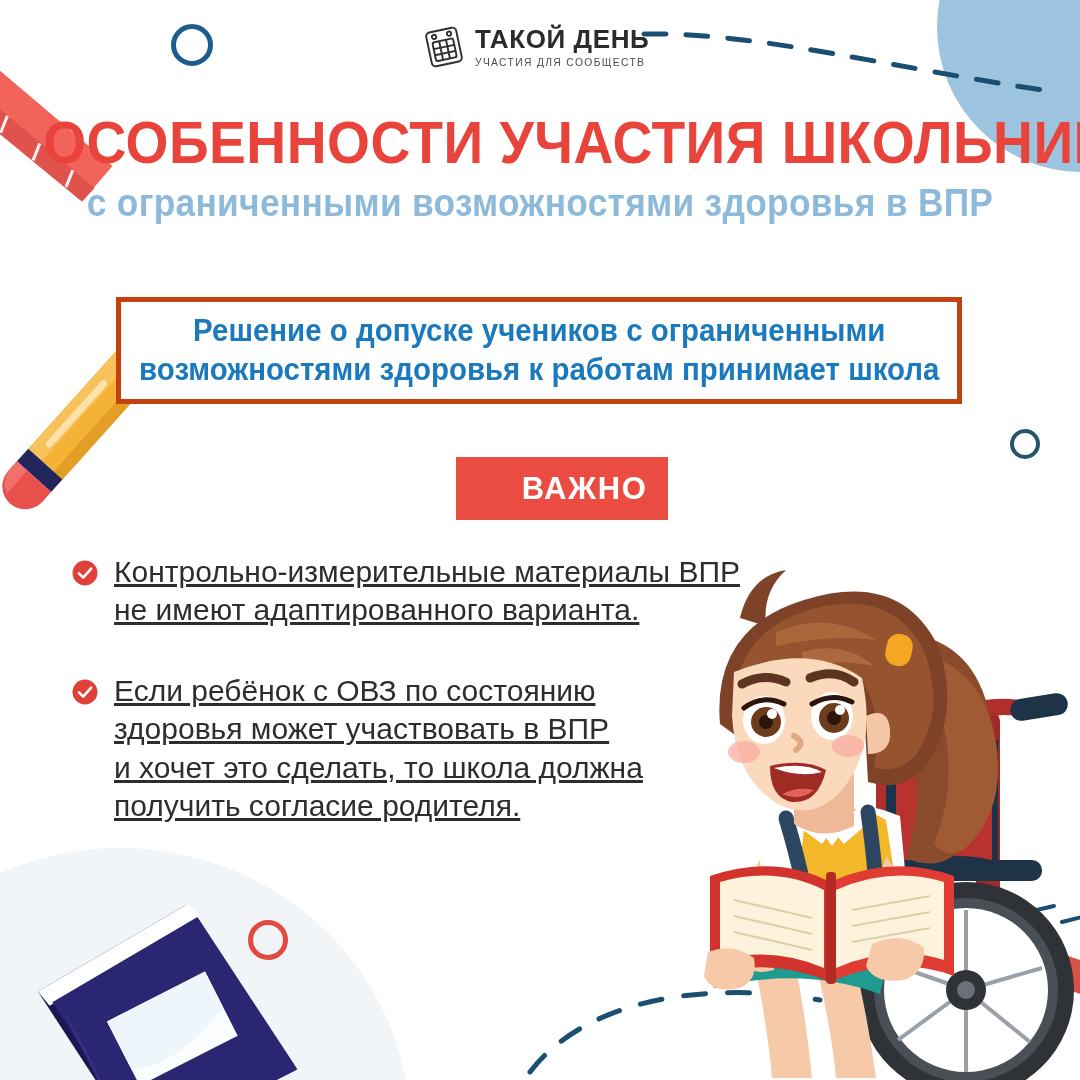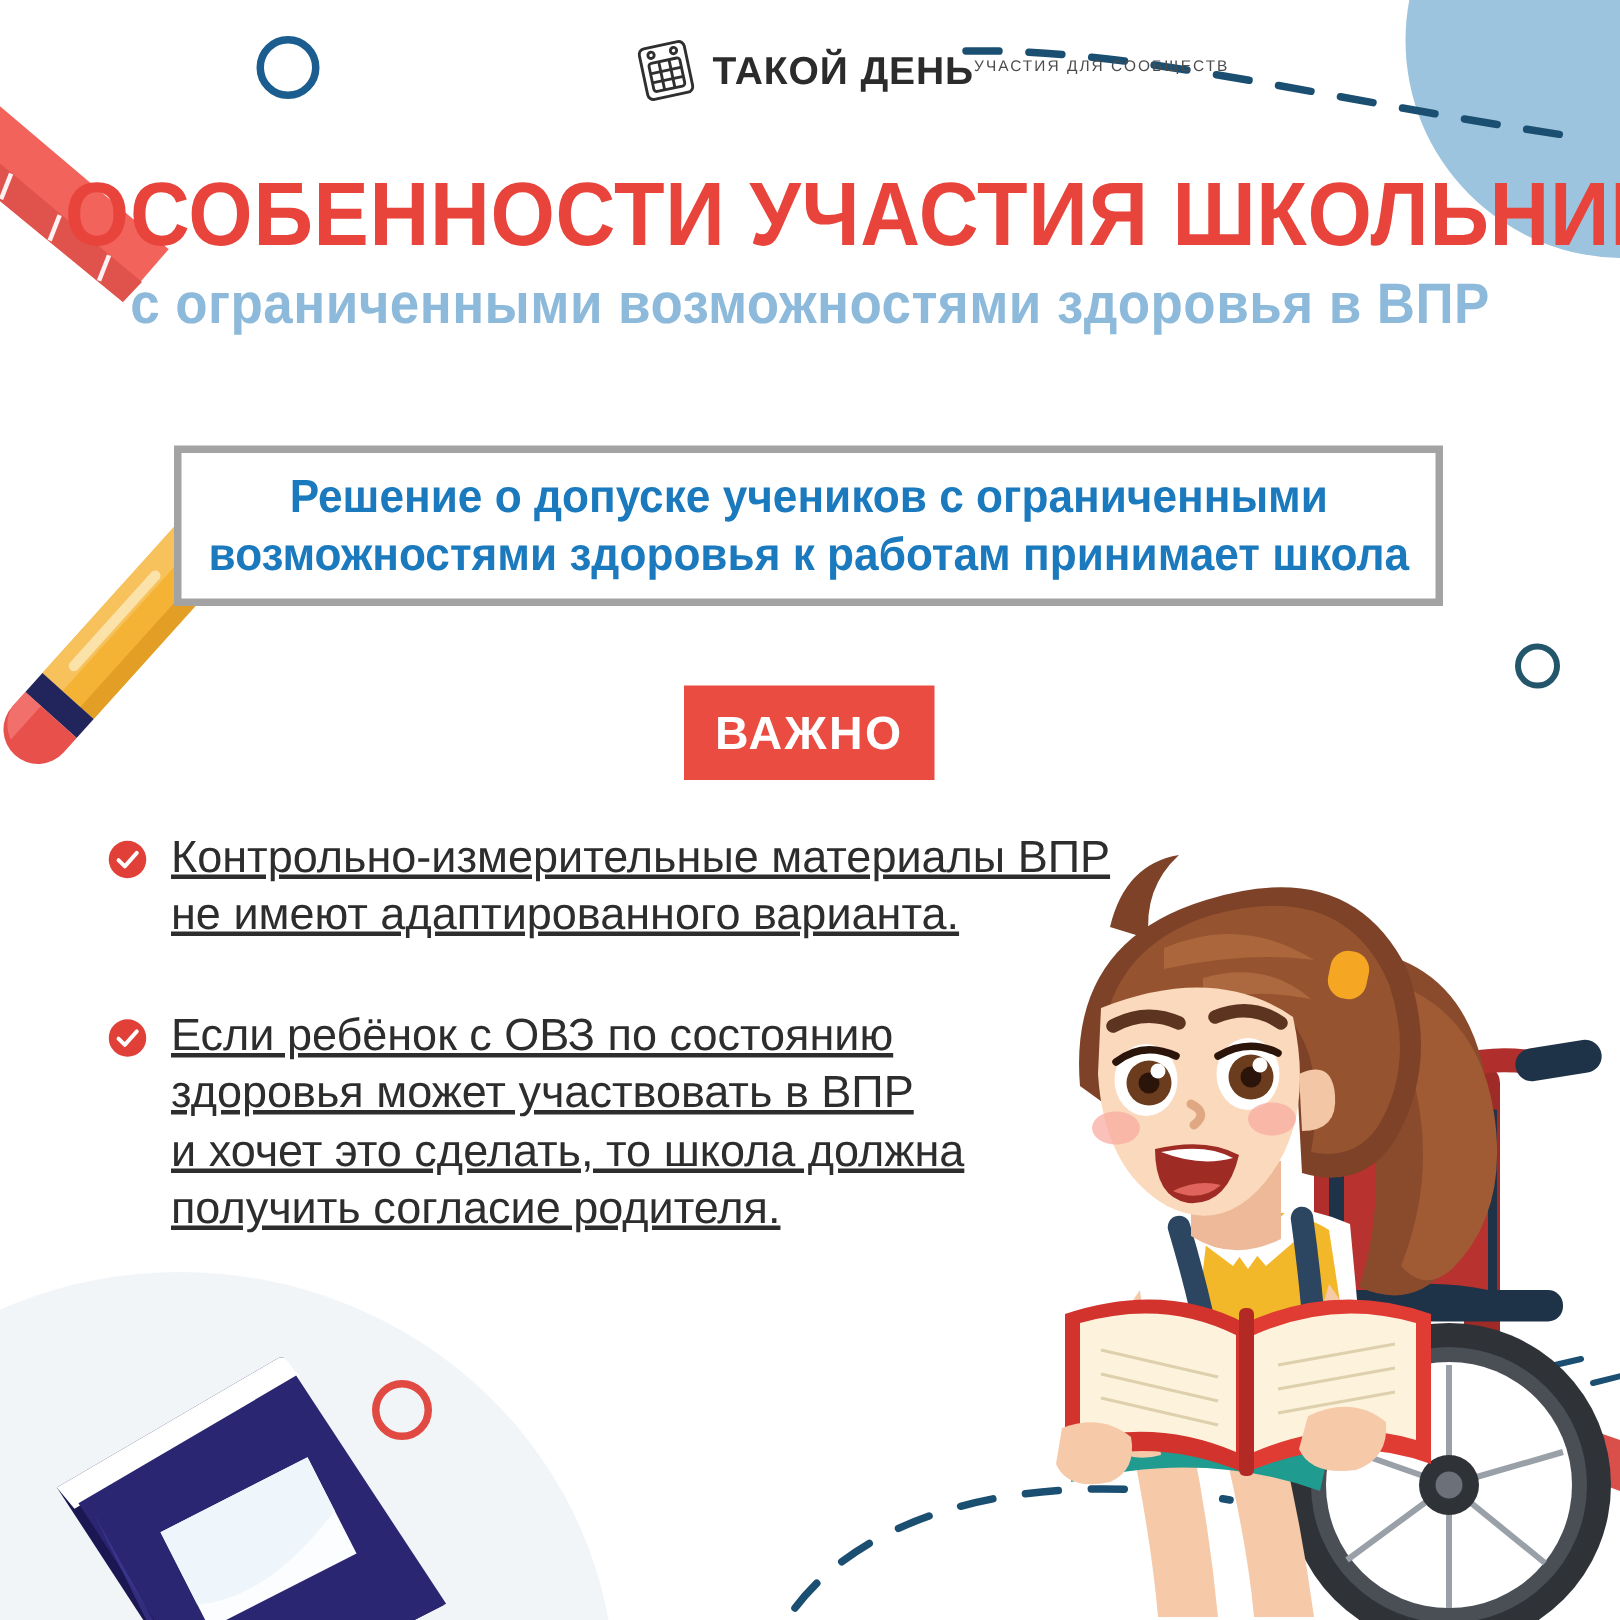--- a/index.html
+++ b/index.html
@@ -107,21 +107,21 @@
   
   .logo {
     position: absolute;
     left: 422px;
     top: 24px;
     display: flex;
     align-items: center;
     gap: 9px;
   }
   .logo-icon { width: 44px; height: 46px; display: block; }
-  .logo-text { display: flex; flex-direction: row; justify-content: space-between; }
+  .logo-text { display: flex; flex-direction: column; justify-content: space-between; }
   .logo-title {
     font-size: 26px;
     font-weight: 700;
     letter-spacing: 0.6px;
     color: #2b2b2b;
     line-height: 1;
     font-family: "Liberation Sans", sans-serif;
   }
   .logo-sub {
     font-size: 10.3px;
@@ -163,21 +163,21 @@
     white-space: nowrap;
   }
 
   
   .callout {
     position: absolute;
     left: 116px;
     top: 297px;
     width: 846px;
     height: 107px;
-    border: 5px solid #a3a3a3;
+    border: 5px solid #c2410c;
     box-sizing: border-box;
     background: #ffffff;
     display: flex;
     align-items: center;
     justify-content: center;
   }
   .callout-text {
     font-family: "Liberation Sans Narrow", "Liberation Sans", sans-serif;
     font-size: 31px;
     font-weight: 700;
@@ -192,20 +192,21 @@
   .important {
     position: absolute;
     left: 456px;
     top: 457px;
     width: 167px;
     height: 63px;
     background: #eb4c42;
     display: flex;
     align-items: center;
     justify-content: center;
+    padding-left: 45px;
   }
   .important-label {
     font-family: "Liberation Sans", sans-serif;
     font-size: 31px;
     font-weight: 700;
     color: #ffffff;
     letter-spacing: 1.6px;
     line-height: 1;
   }
 

